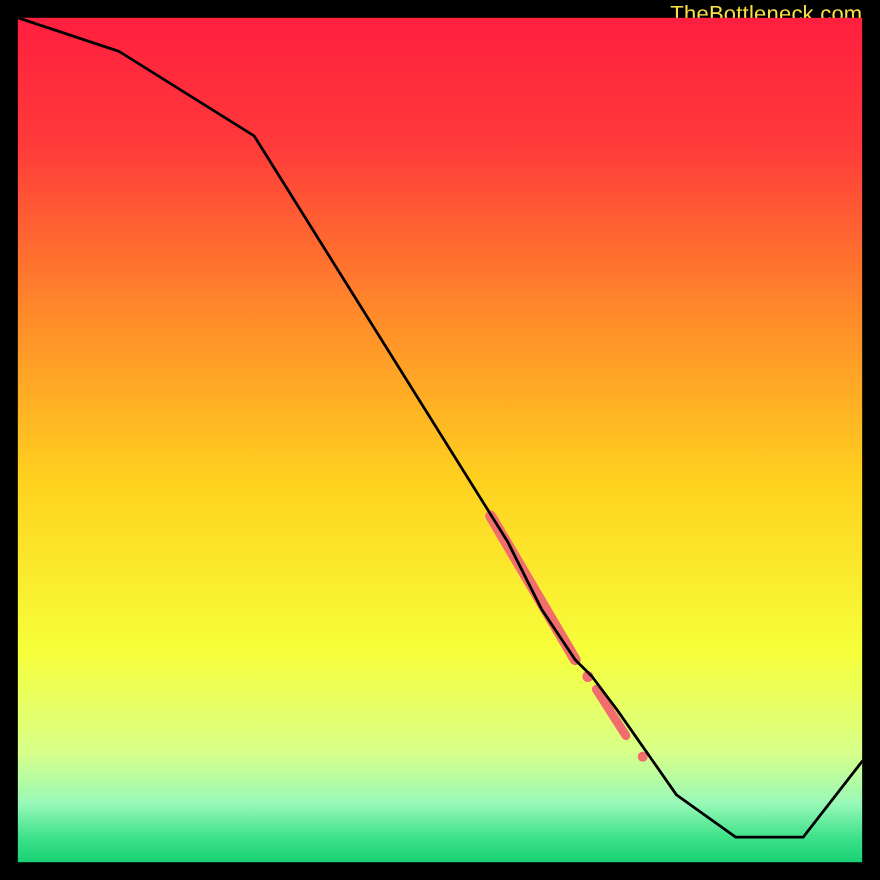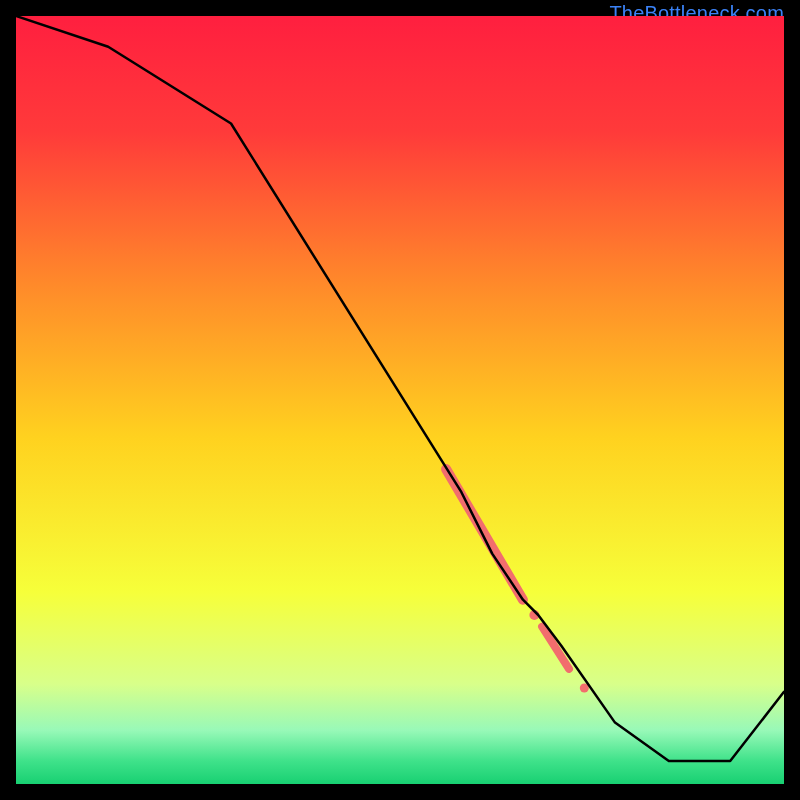--- a/index.html
+++ b/index.html
@@ -30,21 +30,21 @@
     position: absolute;
     left: 0;
     top: 0;
     width: 768px;
     height: 768px;
   }
   .watermark {
     position: absolute;
     top: -14px;
     right: 0;
-    color: #3b82f6;
+    color: #fde047;
     font-size: 20px;
     font-weight: 500;
     letter-spacing: 0.2px;
     white-space: nowrap;
   }
   svg { display: block; }
 </style>
 </head>
 <body>
 

